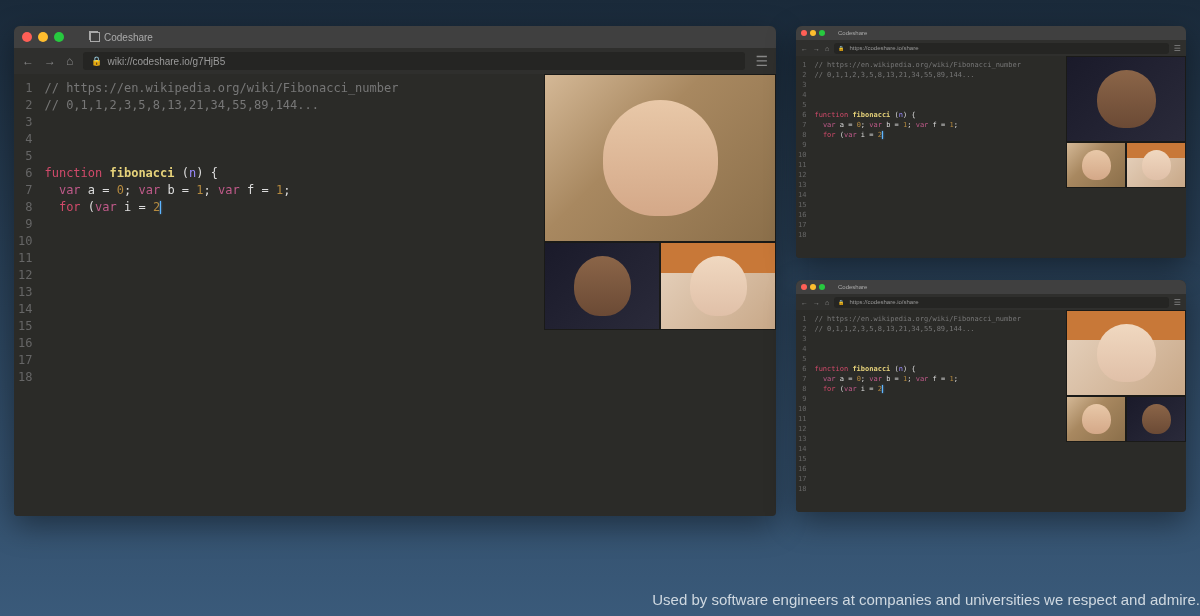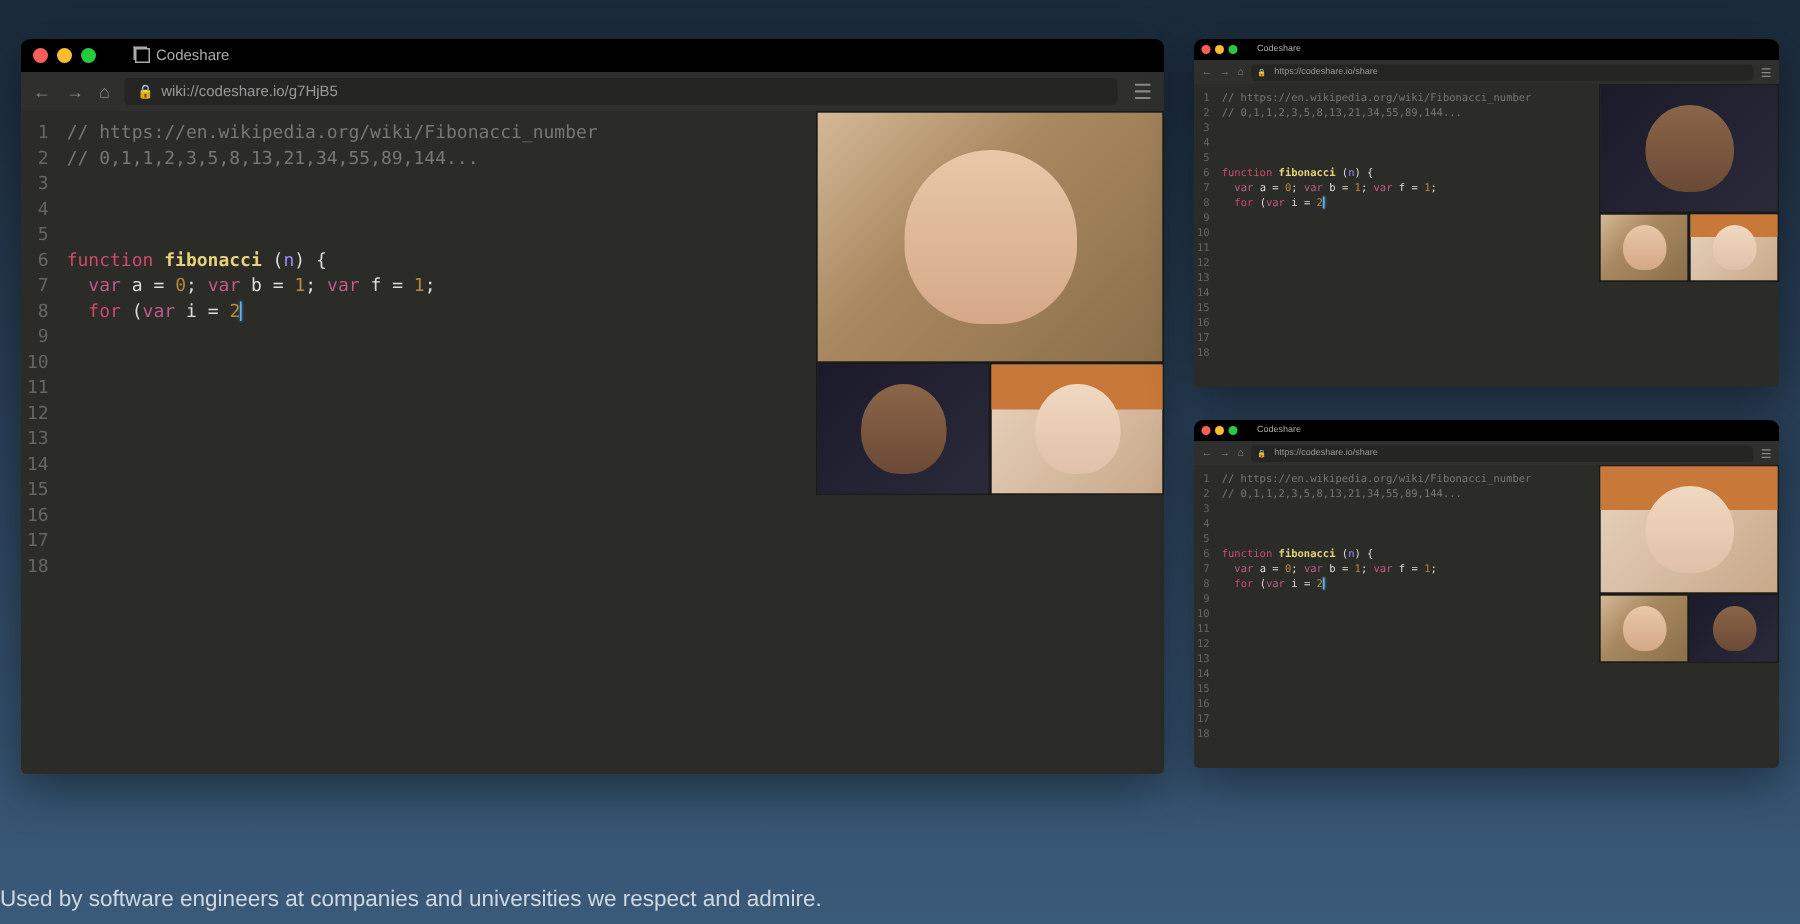--- a/index.html
+++ b/index.html
@@ -17,21 +17,21 @@
   border-radius: 6px 6px 4px 4px;
   box-shadow: 0 10px 30px rgba(0,0,0,0.4);
   overflow: hidden;
 }
 .win-main { left: 14px; top: 26px; width: 762px; height: 490px; }
 .win-small-1 { left: 796px; top: 26px; width: 390px; height: 232px; }
 .win-small-2 { left: 796px; top: 280px; width: 390px; height: 232px; }
 
 .titlebar {
   height: 22px;
-  background: #000000;
+  background: #404040;
   display: flex;
   align-items: center;
   padding: 0 8px;
   gap: 6px;
 }
 .titlebar.small { height: 14px; gap: 3px; padding: 0 5px; }
 .tlight { width: 10px; height: 10px; border-radius: 50%; }
 .titlebar.small .tlight { width: 6px; height: 6px; }
 .tl-red { background: #ff5f56; }
 .tl-yellow { background: #ffbd2e; }
@@ -143,21 +143,21 @@
 }
 .face1 { background: linear-gradient(#e8c8a8, #d4a888); }
 .face2 { background: linear-gradient(#8b6548, #6b4a35); }
 .face3 { background: linear-gradient(#f0d8c0, #e0c0a8); }
 .hair3 { position: absolute; top: -15%; left: -10%; right: -10%; height: 50%; background: #c87838; border-radius: 50% 50% 0 0; }
 
 .tagline {
   position: absolute;
   bottom: 8px;
   left: 0; right: 0;
-  text-align: left;
+  text-align: right;
   color: #cfd8e0;
   font-size: 15px;
   font-weight: 300;
   margin-top: 18px;
 }
 
 .share-icon { display: inline-block; width: 10px; height: 10px; border: 1px solid #aaa; position: relative; }
 .share-icon::after { content: ""; position: absolute; top: -2px; left: -2px; width: 100%; height: 100%; border-top: 1px solid #aaa; border-left: 1px solid #aaa; }
 </style>
 </head>

